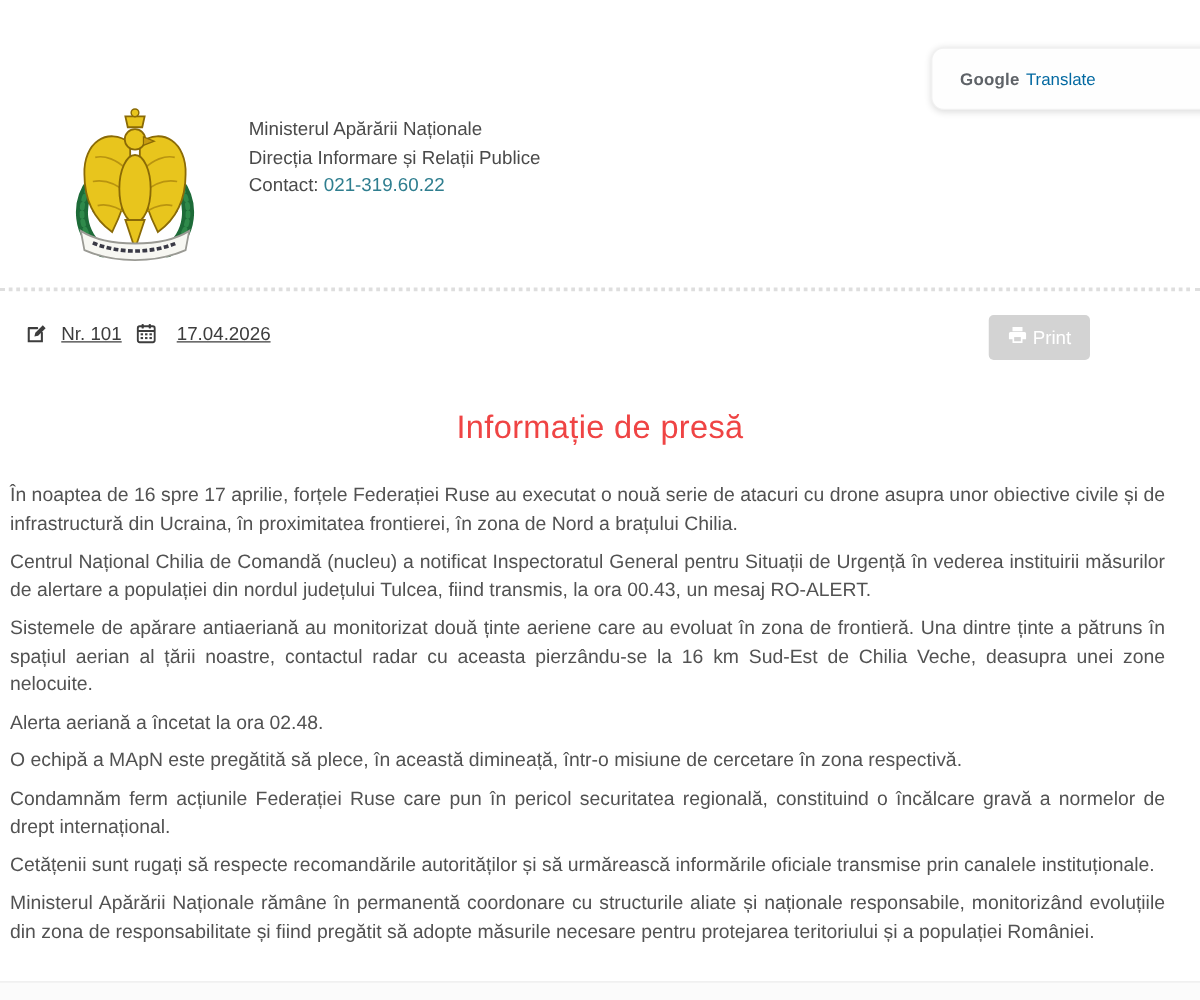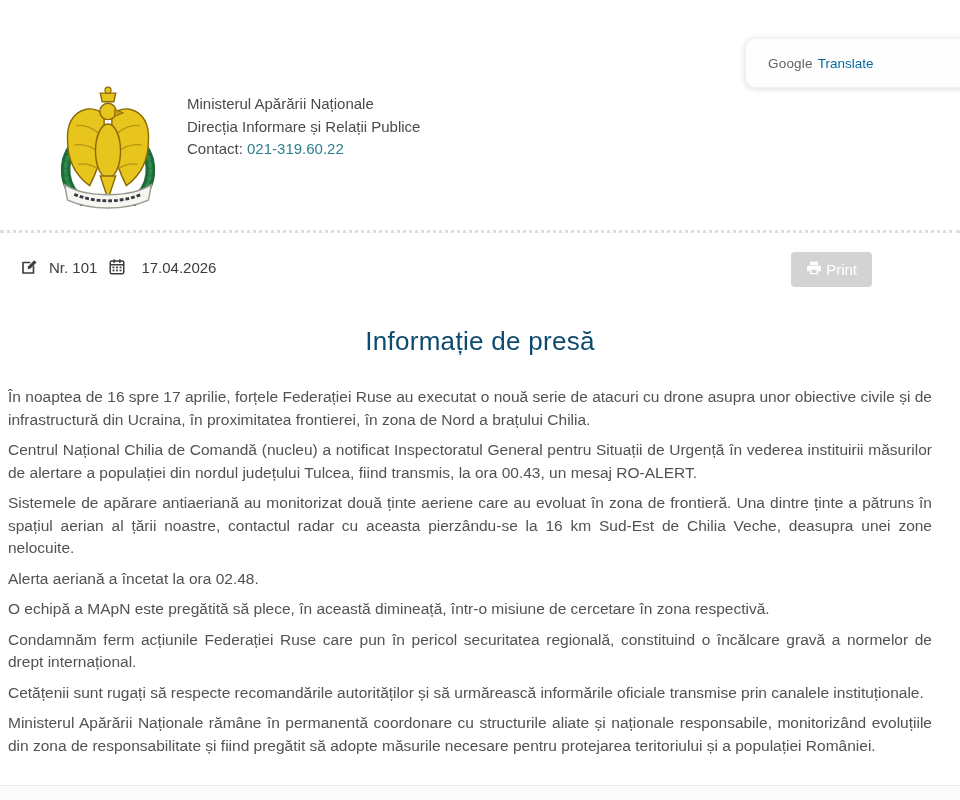--- a/index.html
+++ b/index.html
@@ -25,34 +25,34 @@
     height: 50px;
     background: #fefefe;
     border: 1px solid #f1f1f1;
     border-radius: 10px 0 0 10px;
     box-shadow: 0 1px 6px rgba(0,0,0,0.14);
     display: flex;
     align-items: center;
     padding-left: 22px;
     cursor: pointer;
   }
-  .gt-brand { font-size: 13.5px; color: #5f6368; font-weight: 400; letter-spacing: .2px; }
+  .gt-brand { font-size: 13.5px; color: #5f6368; font-weight: 700; letter-spacing: .2px; }
   .gt-label { font-size: 13.5px; color: #0369a1; margin-left: 5px; }
 
   
   .logo {
     position: absolute;
     left: 55px;
     top: 84px;
     width: 106px;
     height: 132px;
   }
   .org-block {
     position: absolute;
-    left: 187px;
+    left: 199px;
     top: 93px;
     font-size: 15px;
     line-height: 22.5px;
     color: #4a4a4a;
   }
   .org-block a {
     color: #2f7e8f;
     text-decoration: none;
   }
 
@@ -68,20 +68,21 @@
   
   .meta-row {
     position: absolute;
     top: 258px;
     left: 20px;
     display: flex;
     align-items: center;
     gap: 11px;
     font-size: 15px;
     color: #3d3d3d;
+    text-decoration: underline;
   }
   .meta-row .icon { display: inline-flex; align-items: center; }
   .meta-date { margin-left: 4px; }
 
   .print-btn {
     position: absolute;
     top: 252px;
     right: 88px;
     background: #d3d3d3;
     border: none;
@@ -98,21 +99,21 @@
 
   
   .article-title {
     position: absolute;
     top: 326px;
     left: 0;
     width: 960px;
     text-align: center;
     font-size: 26px;
     font-weight: 400;
-    color: #0c4a6e;
+    color: #ef4444;
     letter-spacing: .3px;
   }
 
   
   .article-body {
     position: absolute;
     top: 386px;
     left: 8px;
     width: 924px;
     font-size: 15.5px;

